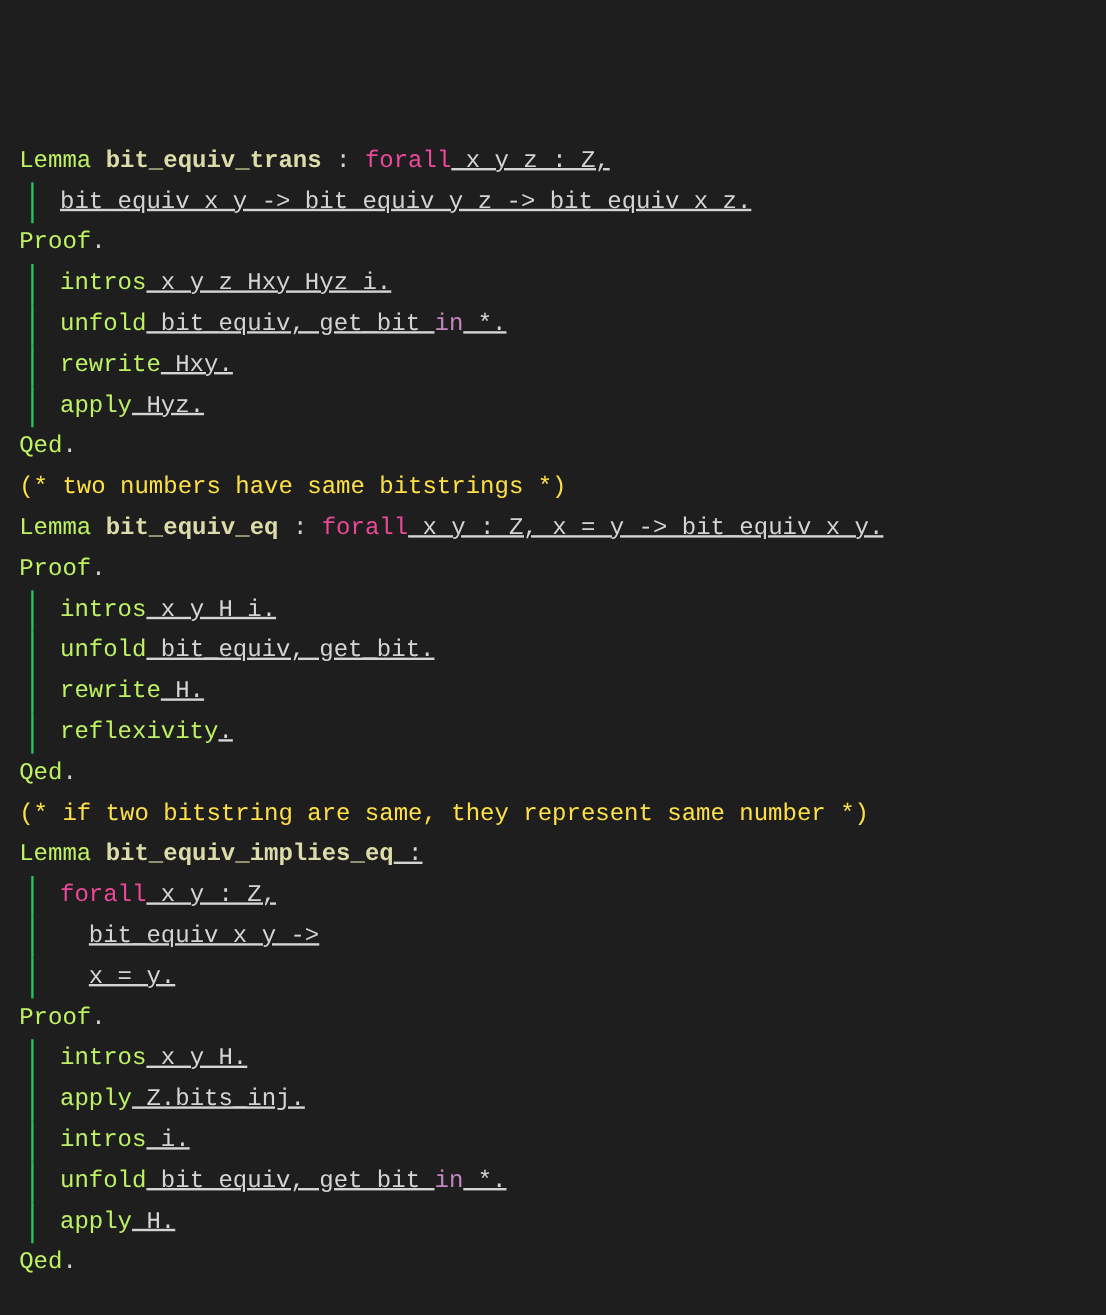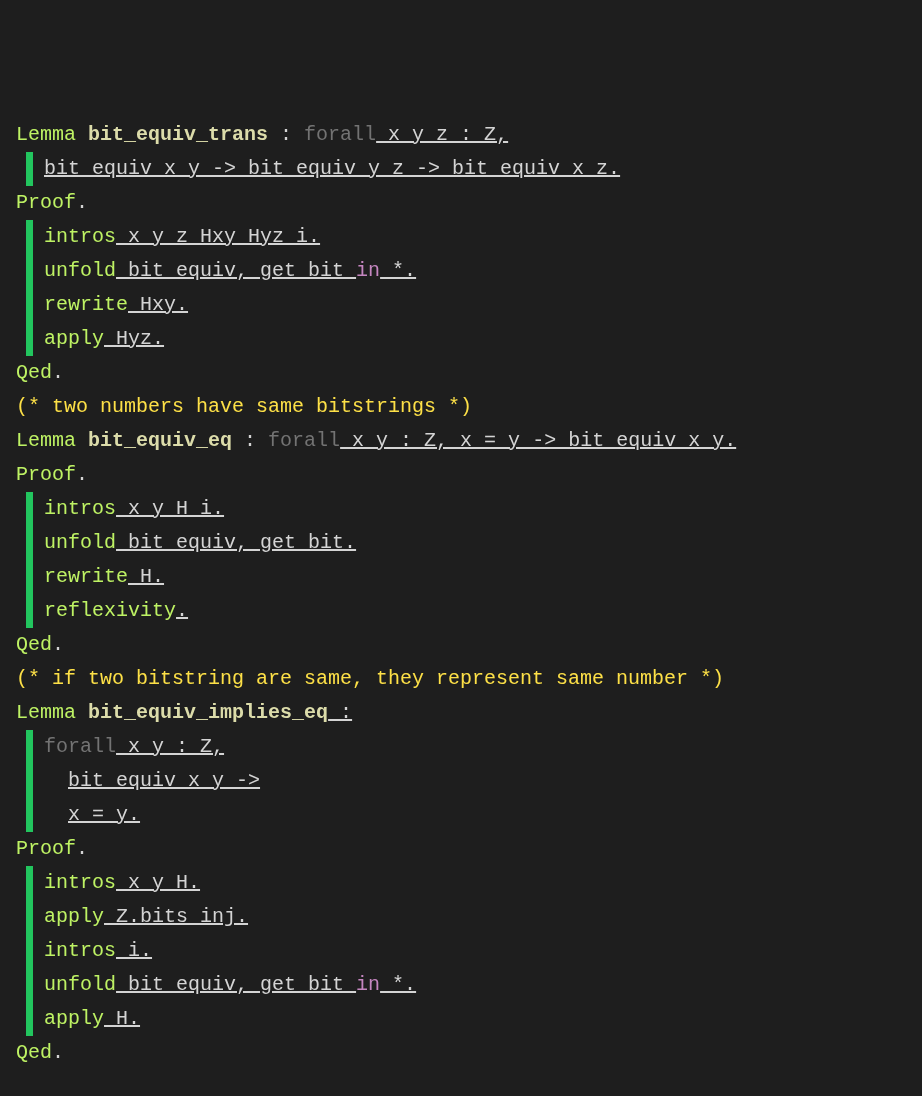--- a/index.html
+++ b/index.html
@@ -6,33 +6,33 @@
     margin: 0;
     padding: 16px;
     background-color: #1e1e1e;
     font-family: "SF Mono", Menlo, Monaco, Consolas, "Courier New", monospace;
     font-size: 20px;
     line-height: 1.7;
     color: #d4d4d4;
     white-space: pre;
   }
   .tok-keyword { color: #bef264; }
-  .tok-constr { color: #737373; }
+  .tok-constr { color: #ec4899; }
   .tok-ident { color: #dcdcaa; font-weight: bold; }
   .tok-comment { color: #fde047; }
   .tok-punct { color: #d4d4d4; }
   .tok-var { color: #d4d4d4; text-decoration: underline; }
   .tok-in { color: #c586c0; }
   .code-line {
     position: relative;
     padding-left: 0;
   }
   .indent-guide {
-    border-left: 7px solid #22c55e;
-    padding-left: 11px;
+    border-left: 2px solid #22c55e;
+    padding-left: 22px;
     margin-left: 10px;
     display: inline-block;
   }
 </style>
 </head>
 <body>
 
 
 <div id="code-container"><div class="code-line"><span class="tok-keyword">Lemma</span><span> </span><span class="tok-ident">bit_equiv_trans</span><span> : </span><span class="tok-constr">forall</span><span class="tok-var"> x y z : Z,</span></div><div class="code-line"><span class="indent-guide"><span class="tok-var">bit_equiv x y -&gt; bit_equiv y z -&gt; bit_equiv x z.</span></span></div><div class="code-line"><span class="tok-keyword">Proof</span><span class="tok-punct">.</span></div><div class="code-line"><span class="indent-guide"><span class="tok-keyword">intros</span><span class="tok-var"> x y z Hxy Hyz i.</span></span></div><div class="code-line"><span class="indent-guide"><span class="tok-keyword">unfold</span><span class="tok-var"> bit_equiv, get_bit </span><span class="tok-in">in</span><span class="tok-var"> *.</span></span></div><div class="code-line"><span class="indent-guide"><span class="tok-keyword">rewrite</span><span class="tok-var"> Hxy.</span></span></div><div class="code-line"><span class="indent-guide"><span class="tok-keyword">apply</span><span class="tok-var"> Hyz.</span></span></div><div class="code-line"><span class="tok-keyword">Qed</span><span class="tok-punct">.</span></div><div class="code-line"><span></span></div><div class="code-line"><span class="tok-comment">(* two numbers have same bitstrings *)</span></div><div class="code-line"><span class="tok-keyword">Lemma</span><span> </span><span class="tok-ident">bit_equiv_eq</span><span> : </span><span class="tok-constr">forall</span><span class="tok-var"> x y : Z, x = y -&gt; bit_equiv x y.</span></div><div class="code-line"><span class="tok-keyword">Proof</span><span class="tok-punct">.</span></div><div class="code-line"><span class="indent-guide"><span class="tok-keyword">intros</span><span class="tok-var"> x y H i.</span></span></div><div class="code-line"><span class="indent-guide"><span class="tok-keyword">unfold</span><span class="tok-var"> bit_equiv, get_bit.</span></span></div><div class="code-line"><span class="indent-guide"><span class="tok-keyword">rewrite</span><span class="tok-var"> H.</span></span></div><div class="code-line"><span class="indent-guide"><span class="tok-keyword">reflexivity</span><span class="tok-var">.</span></span></div><div class="code-line"><span class="tok-keyword">Qed</span><span class="tok-punct">.</span></div><div class="code-line"><span></span></div><div class="code-line"><span class="tok-comment">(* if two bitstring are same, they represent same number *)</span></div><div class="code-line"><span class="tok-keyword">Lemma</span><span> </span><span class="tok-ident">bit_equiv_implies_eq</span><span class="tok-var"> :</span></div><div class="code-line"><span class="indent-guide"><span class="tok-constr">forall</span><span class="tok-var"> x y : Z,</span></span></div><div class="code-line"><span class="indent-guide">  <span class="tok-var">bit_equiv x y -&gt;</span></span></div><div class="code-line"><span class="indent-guide">  <span class="tok-var">x = y.</span></span></div><div class="code-line"><span class="tok-keyword">Proof</span><span class="tok-punct">.</span></div><div class="code-line"><span class="indent-guide"><span class="tok-keyword">intros</span><span class="tok-var"> x y H.</span></span></div><div class="code-line"><span class="indent-guide"><span class="tok-keyword">apply</span><span class="tok-var"> Z.bits_inj.</span></span></div><div class="code-line"><span class="indent-guide"><span class="tok-keyword">intros</span><span class="tok-var"> i.</span></span></div><div class="code-line"><span class="indent-guide"><span class="tok-keyword">unfold</span><span class="tok-var"> bit_equiv, get_bit </span><span class="tok-in">in</span><span class="tok-var"> *.</span></span></div><div class="code-line"><span class="indent-guide"><span class="tok-keyword">apply</span><span class="tok-var"> H.</span></span></div><div class="code-line"><span class="tok-keyword">Qed</span><span class="tok-punct">.</span></div></div>
 

